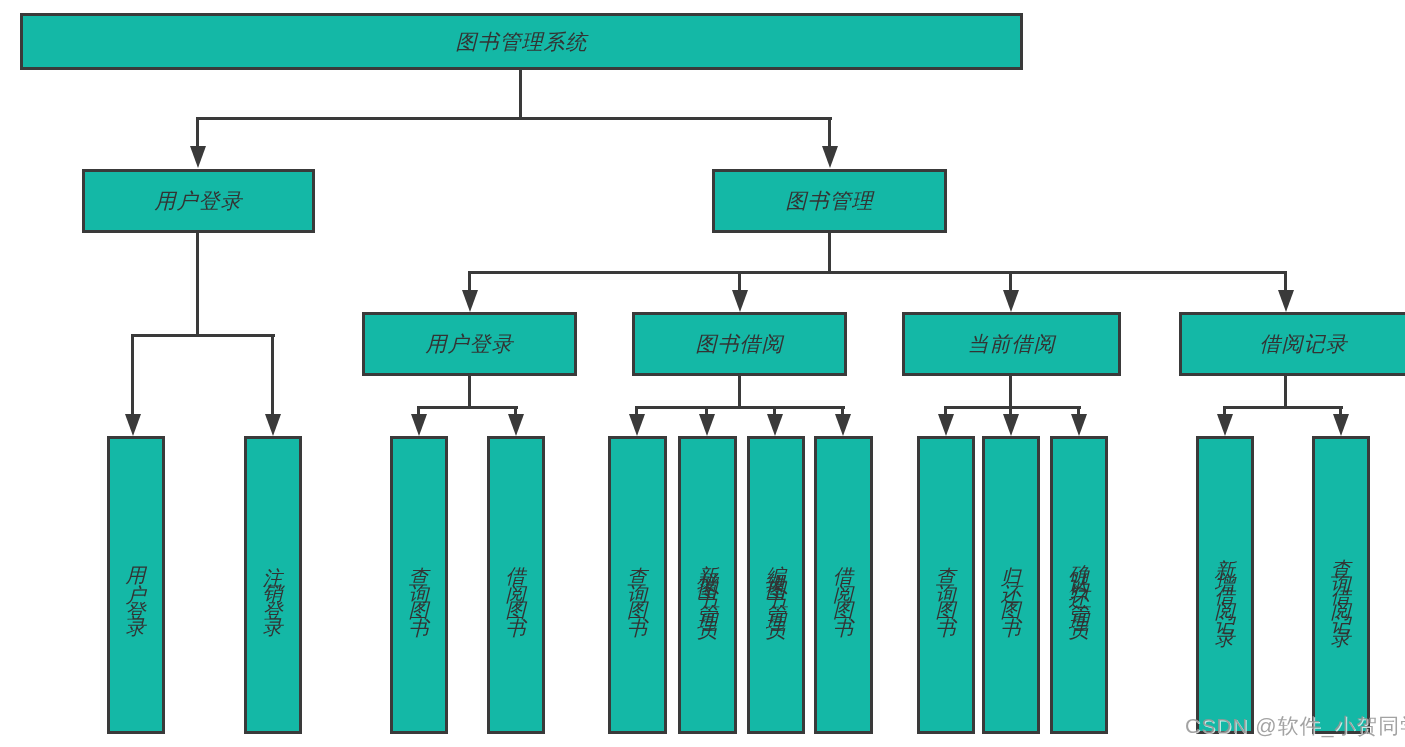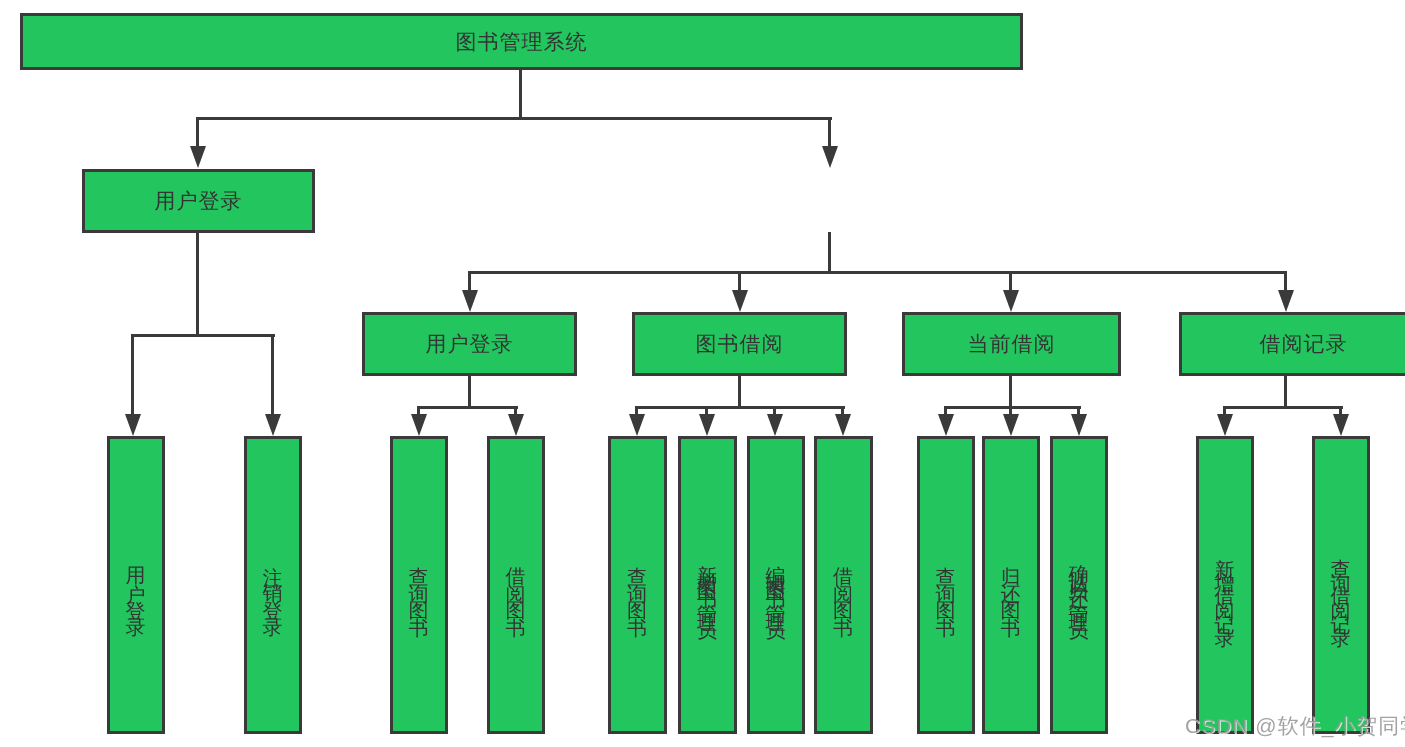--- a/index.html
+++ b/index.html
@@ -1,22 +1,22 @@
 <!DOCTYPE html>
 <html><head>
 <meta charset="utf-8">
 <style>
   html,body{margin:0;padding:0;background:#ffffff;}
   .canvas{
     position:relative;width:1405px;height:747px;background:#ffffff;overflow:hidden;
     font-family:"Liberation Sans","DejaVu Sans",sans-serif;color:#333333;
   }
   .box{
-    position:absolute;box-sizing:border-box;border:3px solid #3a3a3a;background:#22c55e;
-    display:flex;align-items:center;justify-content:center;
+    position:absolute;box-sizing:border-box;border:3px solid #3a3a3a;background:#14b8a6;
+    display:flex;align-items:center;justify-content:center;font-style:italic;
   }
   .hbox{font-size:21px;letter-spacing:1px;}
   .vbox span{
     writing-mode:vertical-rl;text-orientation:mixed;font-size:20px;line-height:1.0;
     white-space:nowrap;
   }
   .ls17 span{letter-spacing:17px;}
   .ls14 span{letter-spacing:14px;}
   .ls8  span{letter-spacing:8px;}
   .line{position:absolute;background:#3a3a3a;}
@@ -44,20 +44,23 @@
     <div class="line" style="left:519px;top:69px;width:3px;height:50px"></div>
     <div class="line" style="left:197px;top:117px;width:635px;height:3px"></div>
     <div class="line" style="left:196px;top:117px;width:3px;height:31px"></div>
     <div class="line" style="left:828px;top:117px;width:3px;height:31px"></div>
     <div class="arrow" style="left:190px;top:146px"></div>
     <div class="arrow" style="left:822px;top:146px"></div>
   </div>
 
   <div class="box hbox" style="left:82px;top:169px;width:233px;height:64px">
     <span>用户登录</span>
+  </div>
+  <div class="box hbox" style="left:712px;top:169px;width:235px;height:64px">
+    <span>图书管理</span>
   </div>
 
   <div>
     <div class="line" style="left:196px;top:232px;width:3px;height:104px"></div>
     <div class="line" style="left:131px;top:334px;width:144px;height:3px"></div>
     <div class="line" style="left:131px;top:334px;width:3px;height:82px"></div>
     <div class="line" style="left:271px;top:334px;width:3px;height:82px"></div>
     <div class="arrow" style="left:125px;top:414px"></div>
     <div class="arrow" style="left:265px;top:414px"></div>
   </div>

